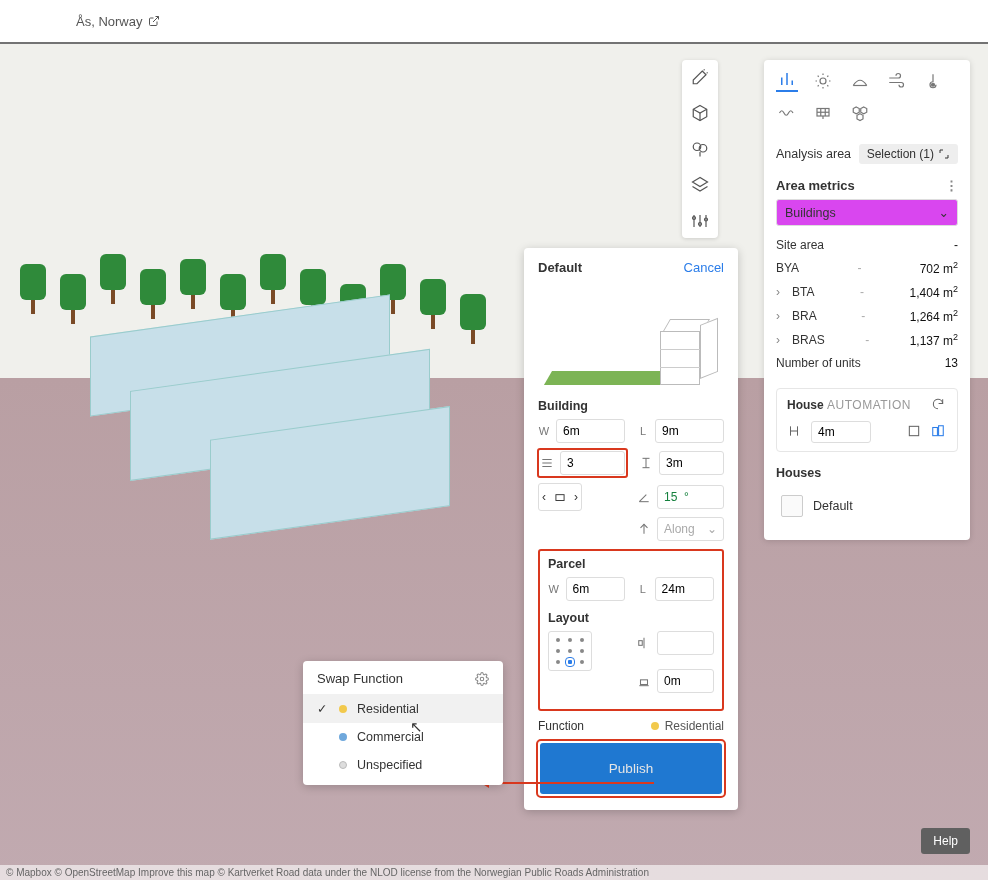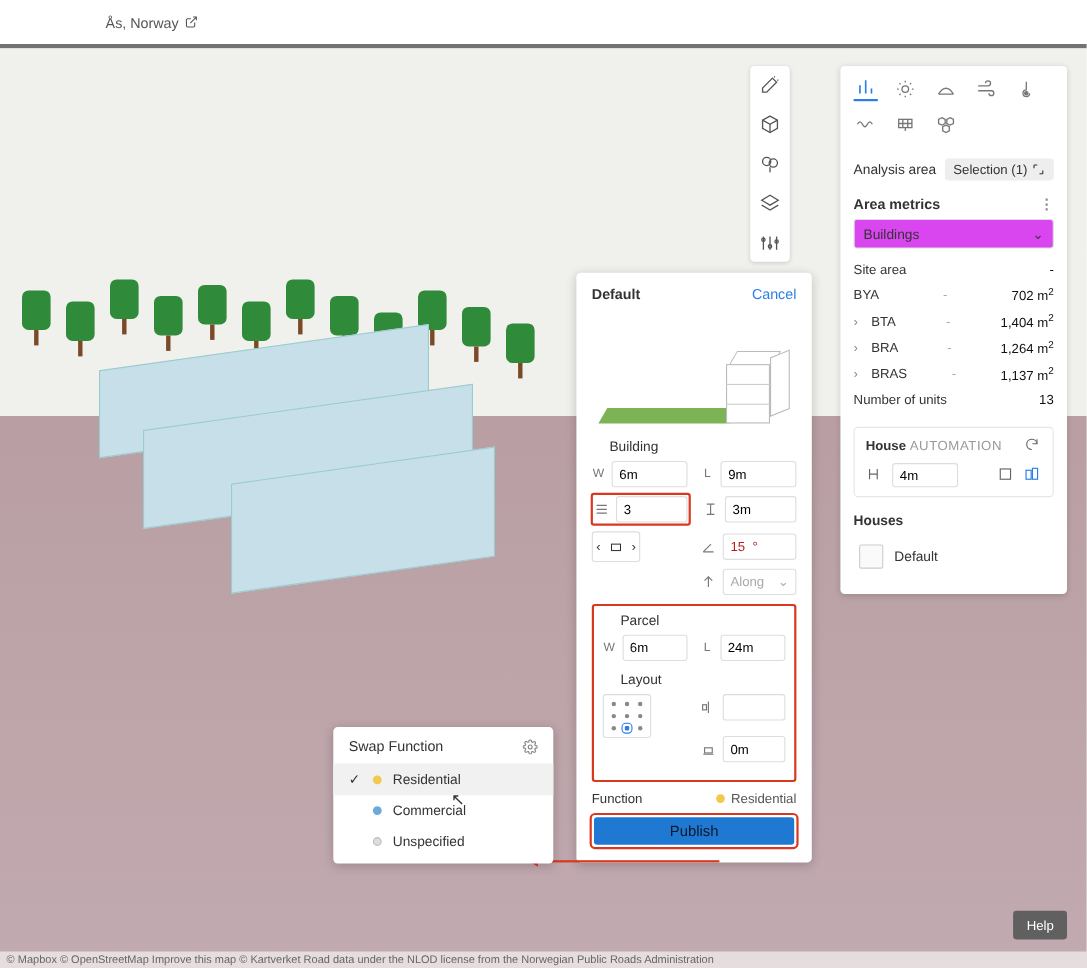--- a/index.html
+++ b/index.html
@@ -1,17 +1,17 @@
 <!DOCTYPE html>
 <html><head>
 <meta charset="utf-8">
 <style>
   * { box-sizing: border-box; margin: 0; padding: 0; font-family: -apple-system, BlinkMacSystemFont, "Segoe UI", Arial, sans-serif; }
   body { width: 988px; height: 880px; background: #fff; position: relative; overflow: hidden; font-size: 13px; color: #333; }
-  .topbar { height: 44px; border-bottom: 4px solid #737373; display: flex; align-items: center; padding-left: 96px; }
+  .topbar { height: 44px; border-bottom: 2px solid #737373; display: flex; align-items: center; padding-left: 76px; }
   .loc { display: flex; align-items: center; gap: 6px; color: #555; font-size: 13px; }
   .viewport { position: absolute; top: 44px; left: 0; right: 0; bottom: 0; background: linear-gradient(#f0f0ec 0%, #f0f0ec 40%, #b99fa3 40%, #c1aab0 100%); }
   .map-attrib { position: absolute; bottom: 0; left: 0; right: 0; font-size: 10px; color: #666; padding: 2px 6px; background: rgba(255,255,255,.6); white-space: nowrap; overflow: hidden; }
   
   .tool-strip { position: absolute; top: 60px; right: 270px; width: 36px; background: #fff; border-radius: 4px; box-shadow: 0 1px 4px rgba(0,0,0,.15); display: flex; flex-direction: column; align-items: center; padding: 6px 0; gap: 14px; }
   .tool-strip .ico, .panel-icons .ico { width: 22px; height: 22px; display:flex; align-items:center; justify-content:center; color:#555; cursor:pointer; }
   svg { display:block; }
   
   .right-panel { position: absolute; top: 60px; right: 18px; width: 206px; background: #fff; border-radius: 4px; box-shadow: 0 1px 6px rgba(0,0,0,.15); padding: 10px 12px 14px; }
   .panel-icons { display: grid; grid-template-columns: repeat(5, 1fr); row-gap: 10px; margin-bottom: 14px; }
@@ -47,35 +47,35 @@
   .cube3 .face { position:absolute; border:1px solid #bbb; background:#fff; }
   .cube3 .front { width:40px; height:54px; left:0; top:10px; }
   .cube3 .side { width:18px; height:54px; left:40px; top:4px; transform: skewY(-22deg); transform-origin: left top; }
   .cube3 .top { width:40px; height:14px; left:6px; top:-2px; transform: skewX(-30deg); }
   .cube3 .line { position:absolute; left:0; width:40px; height:1px; background:#ccc; }
   .frow { display:flex; gap:12px; margin:6px 0; align-items:center; }
   .frow .half { flex:1; display:flex; align-items:center; gap:6px; }
   .frow .ficon { width:16px; color:#777; display:inline-flex; align-items:center; justify-content:center; font-size: 11px; }
   .frow input, .frow .fsel { width:100%; border:1px solid #ddd; border-radius:3px; padding:4px 6px; font-size:12px; background:#fff; }
   .frow .fsel { display:flex; justify-content:space-between; align-items:center; cursor:pointer; }
-  .sub-title { font-size:12.5px; color:#333; font-weight:400; margin: 10px 16px 4px; }
+  .sub-title { font-size:12.5px; color:#333; font-weight:700; margin: 10px 0 4px; }
   .hl-red { outline: 2.5px solid #d9381e; outline-offset: -1px; border-radius:2px; }
   .hl-box { border: 2.5px solid #d9381e; border-radius:3px; padding: 6px 8px 10px; margin-top:8px; }
   .grid-pick { width:44px; height:40px; border:1px solid #ddd; border-radius:3px; display:grid; grid-template-columns:repeat(3,1fr); grid-template-rows:repeat(3,1fr); padding:4px; gap:2px; }
   .grid-pick span { width:4px; height:4px; background:#888; border-radius:50%; margin:auto; }
   .grid-pick span.sel { background:#2b7de9; outline:1px solid #2b7de9; outline-offset:2px; border-radius:1px; }
   .orient-pick { width:44px; height:28px; border:1px solid #ddd; border-radius:3px; display:flex; align-items:center; justify-content:space-around; font-size:12px; }
   .func-row { display:flex; justify-content:space-between; align-items:center; font-size:12px; margin:8px 0; }
   .func-row .tag { display:flex; align-items:center; gap:6px; color:#555; }
   .dot { width:8px; height:8px; border-radius:50%; display:inline-block; }
   .dot.y { background:#f2c94c; }
   .dot.b { background:#6fa8dc; }
   .dot.o { background:#ddd; border:1px solid #bbb; }
   .dot.g { background:#888; }
-  .publish { width:100%; background:#1f78d1; color:#0f172a; border:none; border-radius:3px; padding:5px 0; font-size:13.5px; cursor:pointer; }
+  .publish { width:100%; background:#1f78d1; color:#e5e5e5; border:none; border-radius:3px; padding:18px 0; font-size:13.5px; cursor:pointer; }
   .publish-wrap { outline: 2.5px solid #d9381e; padding:2px; border-radius:3px; }
   
   .swap-panel { position:absolute; top:661px; left:303px; width:200px; background:#fff; border-radius:4px; box-shadow:0 2px 10px rgba(0,0,0,.2); padding:10px 0 6px; }
   .swap-head { display:flex; justify-content:space-between; align-items:center; padding:0 14px 8px; font-size:13px;text-align:center; }
   .swap-item { display:flex; align-items:center; gap:10px; padding:7px 14px; font-size:12.5px; cursor:pointer; }
   .swap-item.sel { background:#f1f1f1; }
   .check { width:12px; color:#333; }
   .cursor-hand { position:absolute; top: 718px; left: 410px; font-size:15px; pointer-events:none; }
   
   .arrow { position:absolute; top: 782px; left: 484px; width: 170px; height: 2px; background:#d9381e; }
@@ -441,21 +441,21 @@
         <span>›</span>
       </div>
     </div>
     <div class="half">
         <span class="ficon">
           <svg width="14" height="14" viewBox="0 0 24 24" fill="none" stroke="currentColor" stroke-width="1.8">
             <path d="M4 20h16"></path>
             <path d="M4 20 L16 8"></path>
           </svg>
         </span>
-        <input type="text" style="color: #b91c1c;" value="15  °">
+        <input type="text" style="color: #15803d;" value="15  °">
       </div>
   </div>
   <div class="frow">
     <div class="half"></div>
     <div class="half">
         <span class="ficon">
           <svg width="14" height="14" viewBox="0 0 24 24" fill="none" stroke="currentColor" stroke-width="1.8">
             <line x1="12" y1="4" x2="12" y2="20"></line>
             <polyline points="6 10 12 4 18 10"></polyline>
           </svg>

